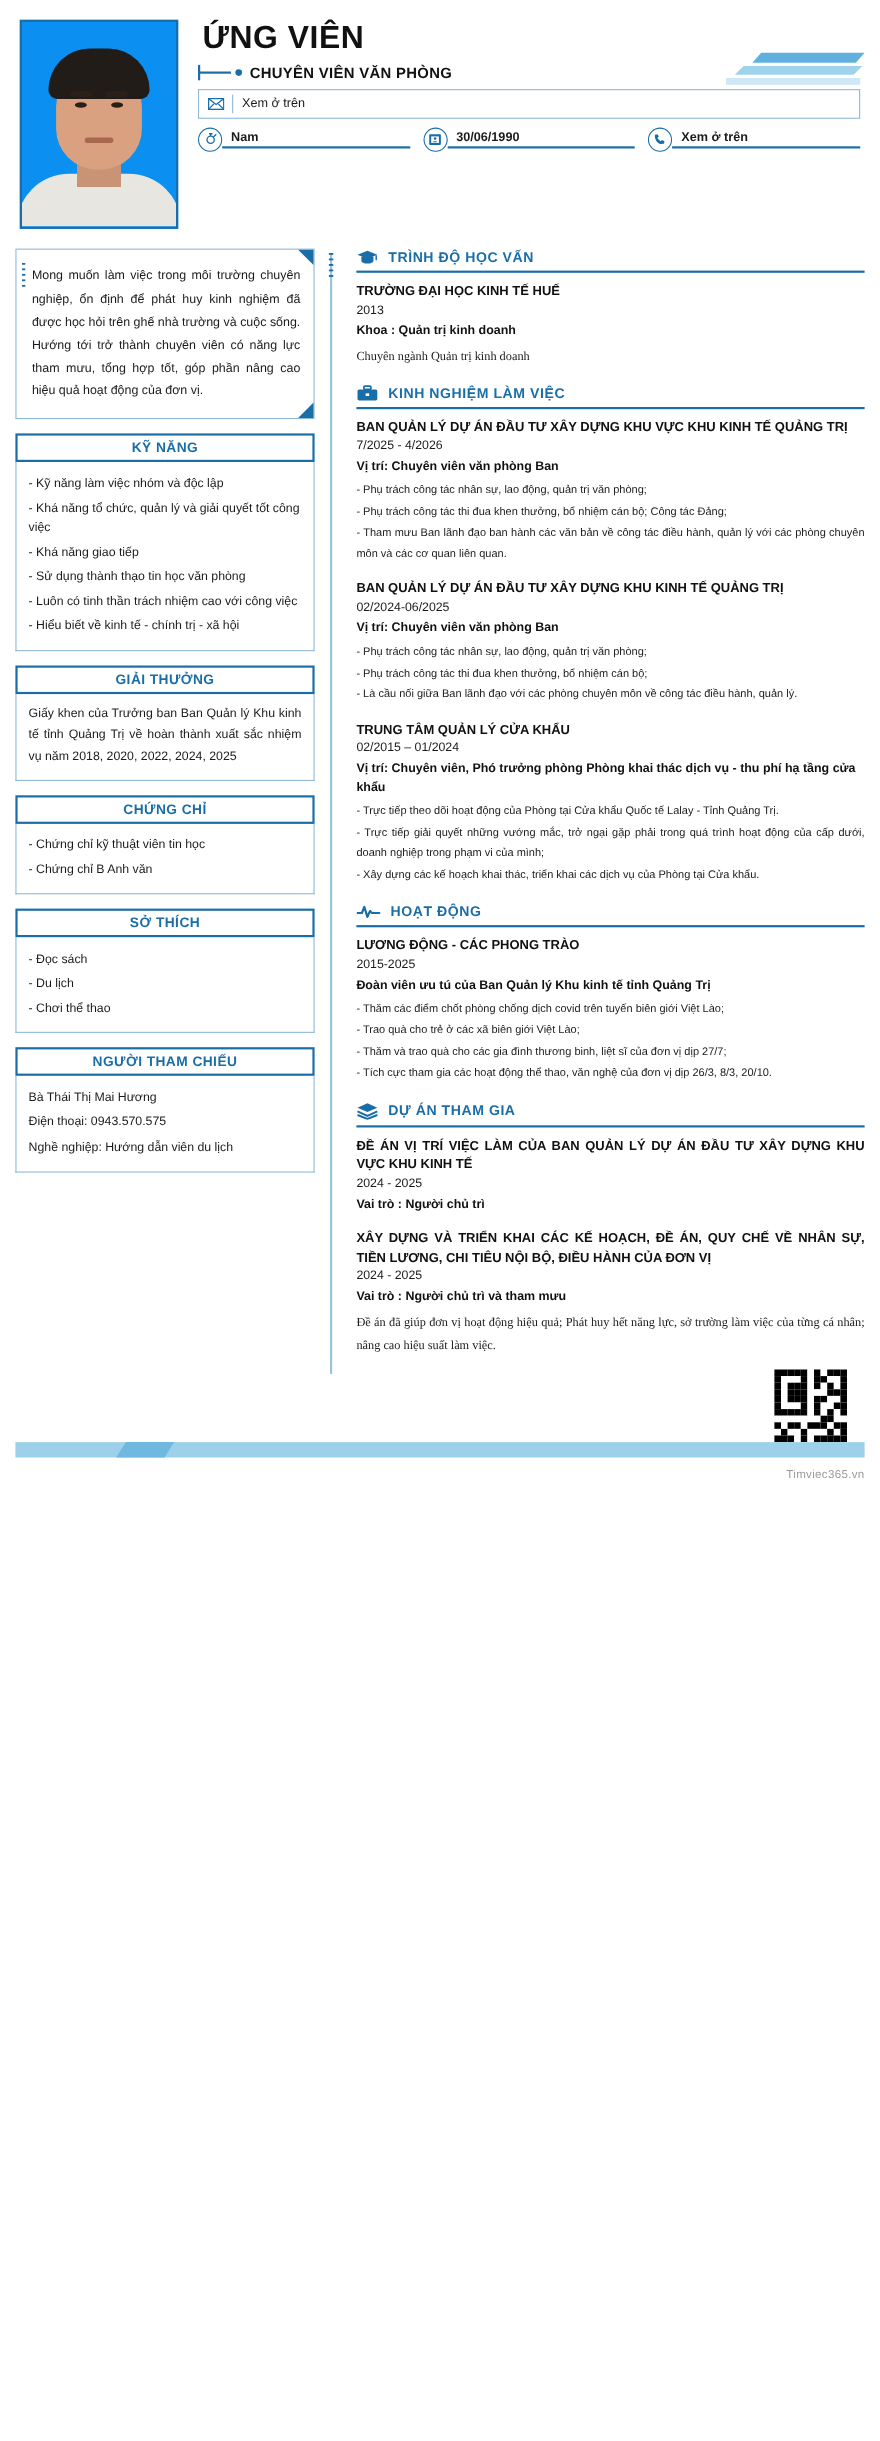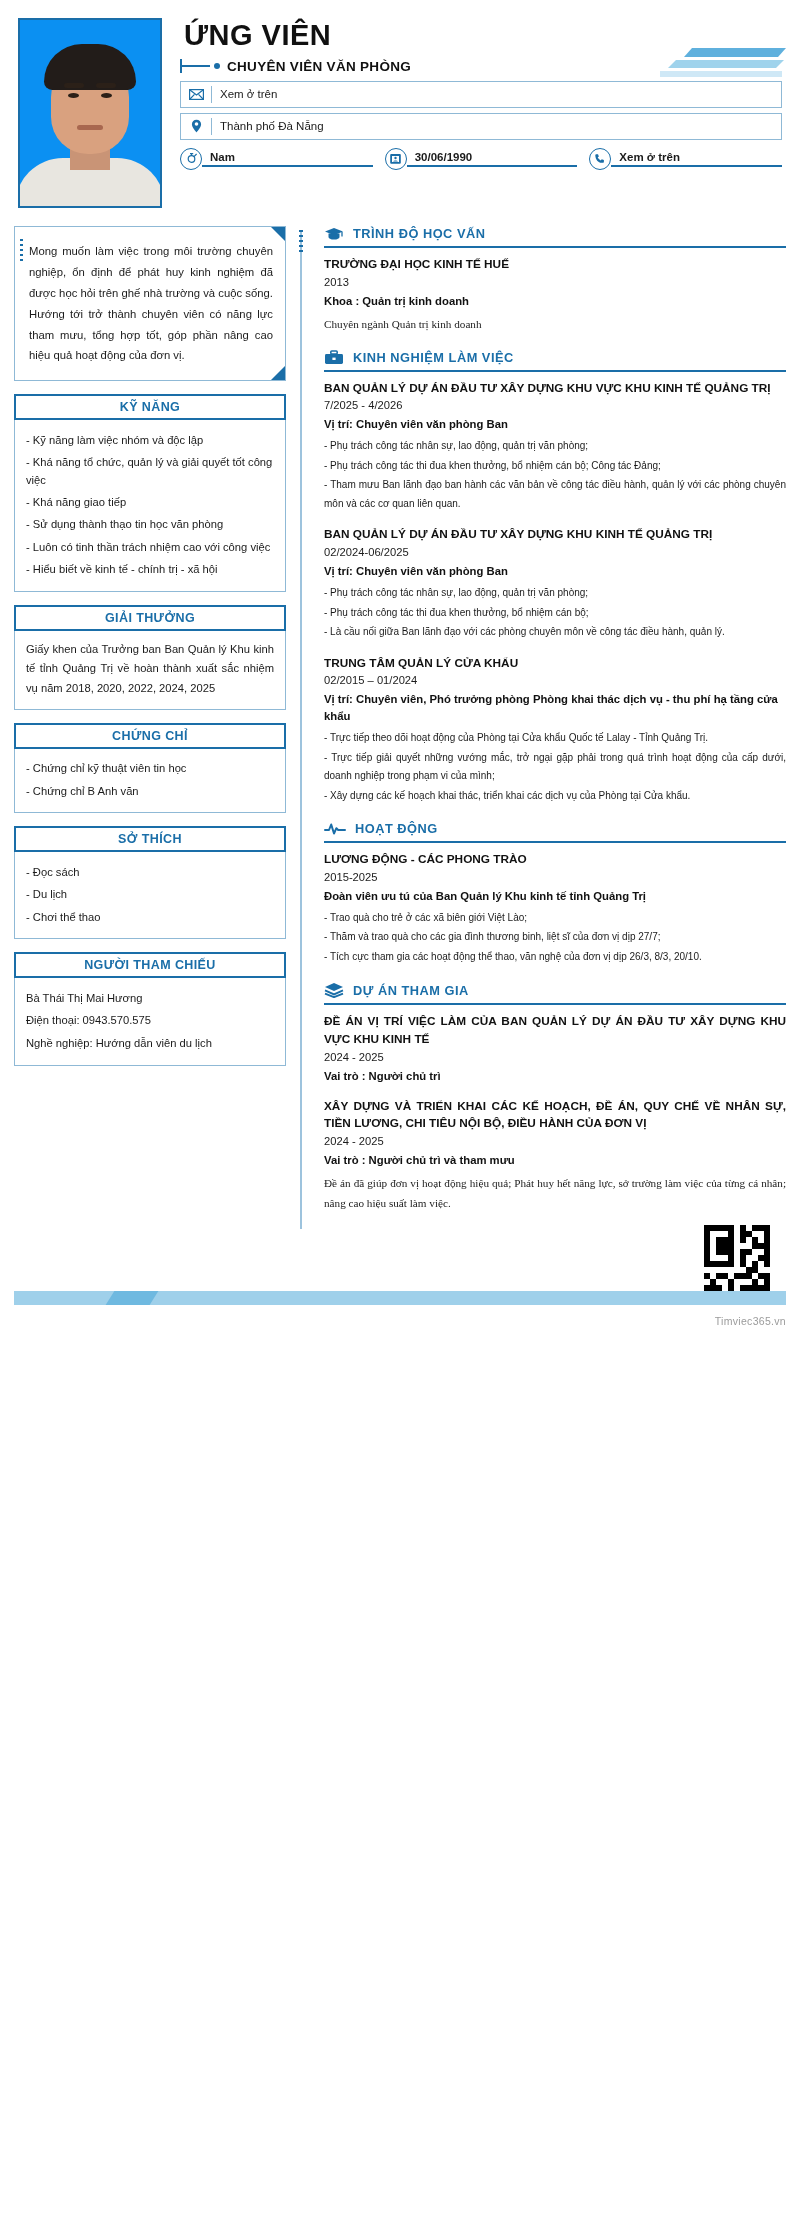--- a/index.html
+++ b/index.html
@@ -289,30 +289,20 @@
           <svg width="15" height="11" viewBox="0 0 15 11">
               <rect x="0.6" y="0.6" width="13.8" height="9.8" fill="none" stroke="#1a6ea8" stroke-width="1.2"></rect>
               <path d="M1 1 L7.5 6 L14 1" fill="none" stroke="#1a6ea8" stroke-width="1.2"></path>
               <path d="M1 10 L5.5 5.4 M14 10 L9.5 5.4" stroke="#1a6ea8" stroke-width="1.2" fill="none"></path>
             </svg>
         </span>
         <span class="c-div"></span>
         <span class="c-text">Xem ở trên</span>
       </div>
 
-      <div class="contact-row">
-        <span class="c-icon">
-          <svg width="11" height="14" viewBox="0 0 11 14">
-              <path d="M5.5 0.7C2.9 0.7 0.9 2.7 0.9 5.2c0 3.3 4.6 8.1 4.6 8.1s4.6-4.8 4.6-8.1c0-2.5-2-4.5-4.6-4.5z" fill="#1a6ea8"></path>
-              <circle cx="5.5" cy="5" r="1.8" fill="#fff"></circle>
-            </svg>
-        </span>
-        <span class="c-div"></span>
-        <span class="c-text">Thành phố Đà Nẵng</span>
-      </div>
 
       <div class="triple">
         <div class="tri-item">
           <span class="tri-badge">
             <svg width="13" height="13" viewBox="0 0 13 13">
                 <circle cx="6.5" cy="7" r="3.3" fill="none" stroke="#1a6ea8" stroke-width="1.2"></circle>
                 <path d="M6.5 3.7 V0.9 M5 1.6 H8.2" stroke="#1a6ea8" stroke-width="1.2" fill="none"></path>
                 <path d="M9 4.6 L11.6 2" stroke="#1a6ea8" stroke-width="1.2"></path>
               </svg>
           </span>
@@ -485,20 +475,21 @@
             <svg width="22" height="14" viewBox="0 0 22 14">
                 <path d="M1 8 H5 L7.2 2.5 L10 11.5 L12.4 6.2 L14.2 8 H21" fill="none" stroke="#1a6ea8" stroke-width="2" stroke-linejoin="round" stroke-linecap="round"></path>
               </svg>
           </span>
           <span class="rsec-title">HOẠT ĐỘNG</span>
         </div>
         <div class="rsec-rule"></div>
         <div class="job-title">LƯƠNG ĐỘNG - CÁC PHONG TRÀO</div>
         <div class="job-date">2015-2025</div>
         <div class="job-pos">Đoàn viên ưu tú của Ban Quản lý Khu kinh tế tỉnh Quảng Trị</div>
+        <div class="job-li">- Thăm các điểm chốt phòng chống dịch covid trên tuyến biên giới Việt Lào;</div>
         <div class="job-li">- Trao quà cho trẻ ở các xã biên giới Việt Lào;</div>
         <div class="job-li">- Thăm và trao quà cho các gia đình thương binh, liệt sĩ của đơn vị dịp 27/7;</div>
         <div class="job-li">- Tích cực tham gia các hoạt động thể thao, văn nghệ của đơn vị dịp 26/3, 8/3, 20/10.</div>
       </div>
 
       <div class="rsec">
         <div class="rsec-head">
           <span class="rsec-ic">
             <svg width="20" height="16" viewBox="0 0 20 16">
                 <path d="M10 1 L19 5 L10 9 L1 5 Z" fill="#1a6ea8"></path>

